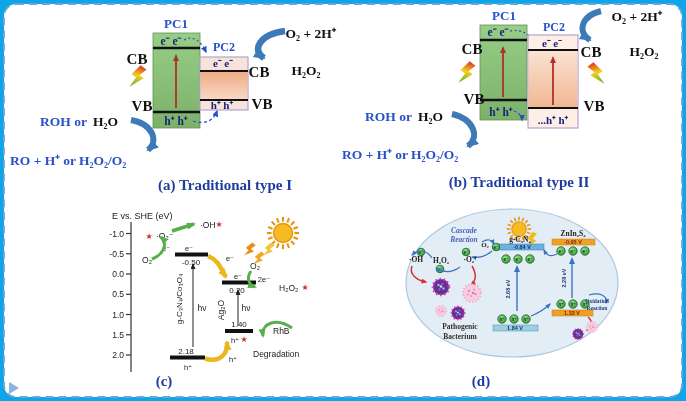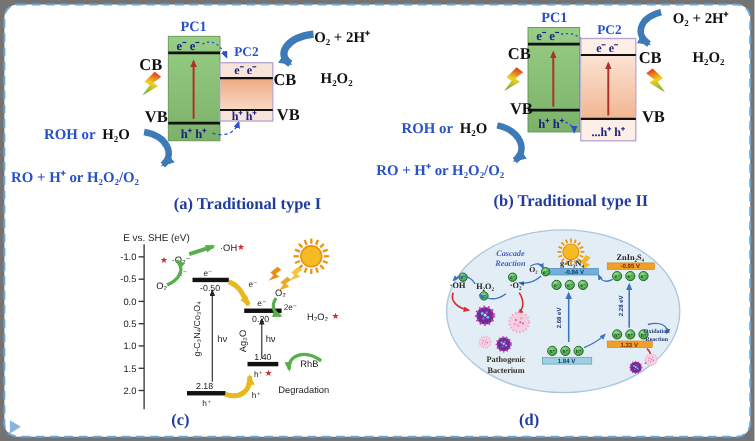--- a/index.html
+++ b/index.html
@@ -1,16 +1,16 @@
 <!DOCTYPE html>
 <html><head>
 <meta charset="utf-8">
 <style>
   html,body{margin:0;padding:0;background:#fff;}
-  .canvas{position:relative;width:686px;height:401px;background:#737373;overflow:hidden;
+  .canvas{position:relative;width:686px;height:401px;background:#0ea5e9;overflow:hidden;
           font-family:"Liberation Serif",serif;}
   svg{display:block;}
   
   .fserif{font-family:"Liberation Serif",serif;font-weight:bold;}
   .fsans{font-family:"Liberation Sans","DejaVu Sans",sans-serif;}
   .cCap{fill:#1f3c9e;}
   .cBlue{fill:#2850c8;}
   .cNavy{fill:#18237e;}
   .cInk{fill:#111111;}
   .cDk{fill:#222222;}

